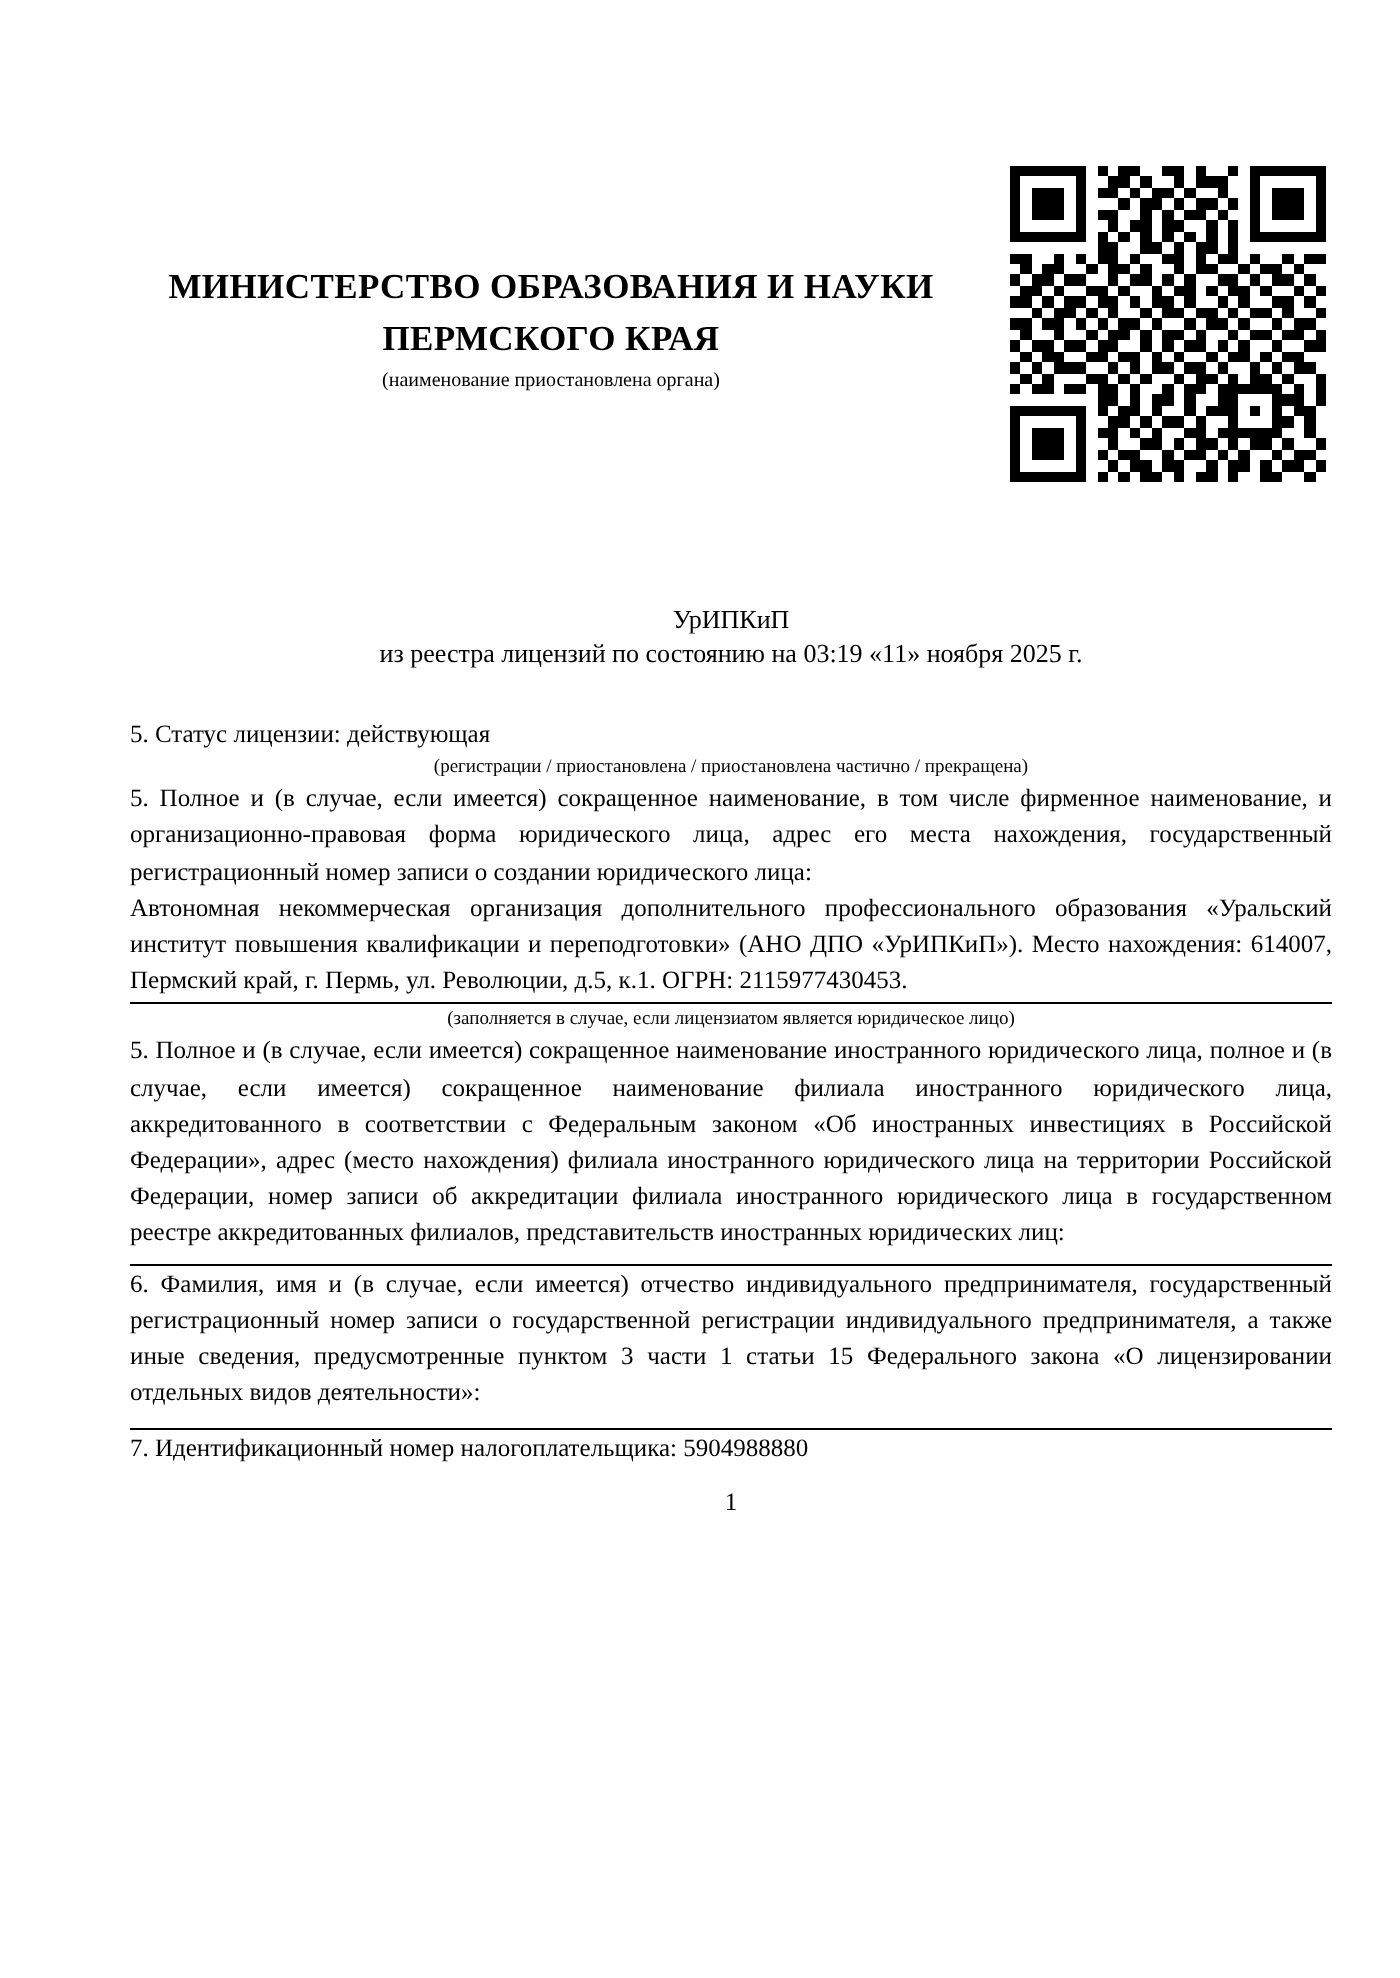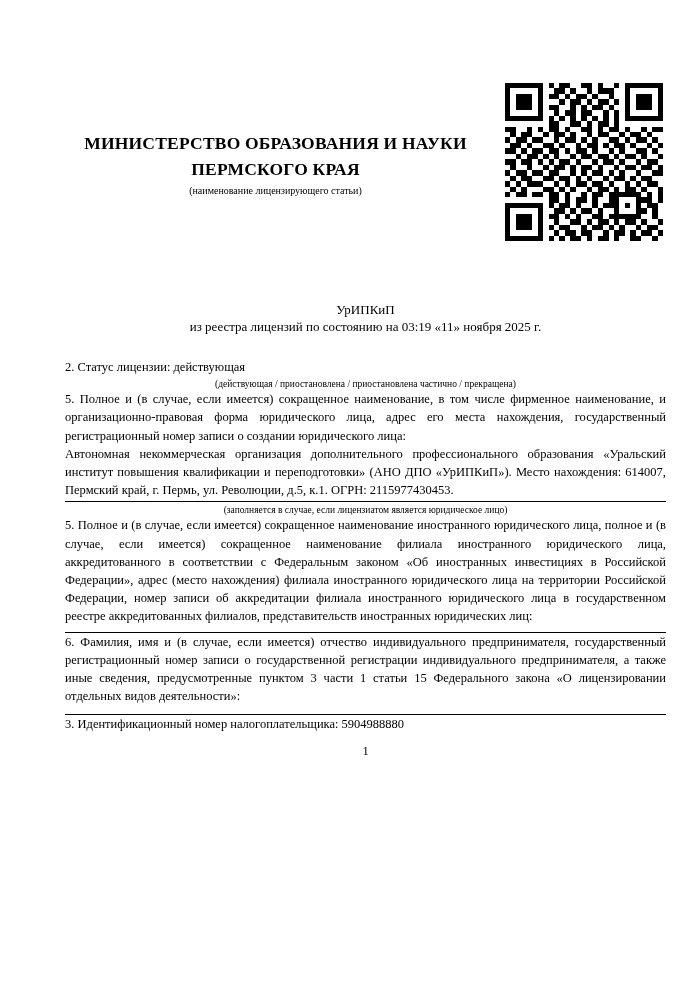--- a/index.html
+++ b/index.html
@@ -52,21 +52,21 @@
 
   .page-number { text-align: center; font-size: 12.5px; }
 </style>
 </head>
 <body>
 
 <div class="page">
 
   <div class="header">
     <p class="header-title">МИНИСТЕРСТВО ОБРАЗОВАНИЯ И НАУКИ ПЕРМСКОГО КРАЯ</p>
-    <div class="header-caption">(наименование лицензирующего статьи)</div>
+    <div class="header-caption">(наименование приостановлена органа)</div>
   </div>
 
   <div class="qr" style="grid-template-columns: repeat(29, 1fr); grid-template-rows: repeat(29, 1fr);">
       <div style="background: rgb(0, 0, 0);"></div>
       <div style="background: rgb(0, 0, 0);"></div>
       <div style="background: rgb(0, 0, 0);"></div>
       <div style="background: rgb(0, 0, 0);"></div>
       <div style="background: rgb(0, 0, 0);"></div>
       <div style="background: rgb(0, 0, 0);"></div>
       <div style="background: rgb(0, 0, 0);"></div>
@@ -907,22 +907,22 @@
     </div>
 
   <div class="doc-title-block">
     <p>УрИПКиП</p>
     <p>из реестра лицензий по состоянию на 03:19 «11» ноября 2025 г.</p>
   </div>
 
   <div class="content">
 
     <div>
-      <p class="mt-item1">2. Статус лицензии: действующая</p>
-      <div class="caption mt-cap">(действующая / приостановлена / приостановлена частично / прекращена)</div>
+      <p class="mt-item1">5. Статус лицензии: действующая</p>
+      <div class="caption mt-cap">(регистрации / приостановлена / приостановлена частично / прекращена)</div>
     </div>
 
 
 
     <div>
       <p class="just mt-item4">5. Полное и (в случае, если имеется) сокращенное наименование, в том числе фирменное наименование, и организационно-правовая форма юридического лица, адрес его места нахождения, государственный регистрационный номер записи о создании юридического лица:</p>
       <p class="just underlined">Автономная некоммерческая организация дополнительного профессионального образования «Уральский институт повышения квалификации и переподготовки» (АНО ДПО «УрИПКиП»). Место нахождения: 614007, Пермский край, г. Пермь, ул. Революции, д.5, к.1. ОГРН: 2115977430453.</p>
       <div class="caption mt-cap">(заполняется в случае, если лицензиатом является юридическое лицо)</div>
     </div>
 
@@ -930,20 +930,20 @@
       <p class="just mt-item5">5. Полное и (в случае, если имеется) сокращенное наименование иностранного юридического лица, полное и (в случае, если имеется) сокращенное наименование филиала иностранного юридического лица, аккредитованного в соответствии с Федеральным законом «Об иностранных инвестициях в Российской Федерации», адрес (место нахождения) филиала иностранного юридического лица на территории Российской Федерации, номер записи об аккредитации филиала иностранного юридического лица в государственном реестре аккредитованных филиалов, представительств иностранных юридических лиц:</p>
       <div class="fill-line-5"></div>
     </div>
 
     <div>
       <p class="just mt-item6">6. Фамилия, имя и (в случае, если имеется) отчество индивидуального предпринимателя, государственный регистрационный номер записи о государственной регистрации индивидуального предпринимателя, а также иные сведения, предусмотренные пунктом 3 части 1 статьи 15 Федерального закона «О лицензировании отдельных видов деятельности»:</p>
       <div class="fill-line-6"></div>
     </div>
 
     <div>
-      <p class="mt-item7">3. Идентификационный номер налогоплательщика: 5904988880</p>
+      <p class="mt-item7">7. Идентификационный номер налогоплательщика: 5904988880</p>
     </div>
 
     <div class="page-number mt-pageno">1</div>
 
   </div>
 
 </div>
 
 </body></html>

